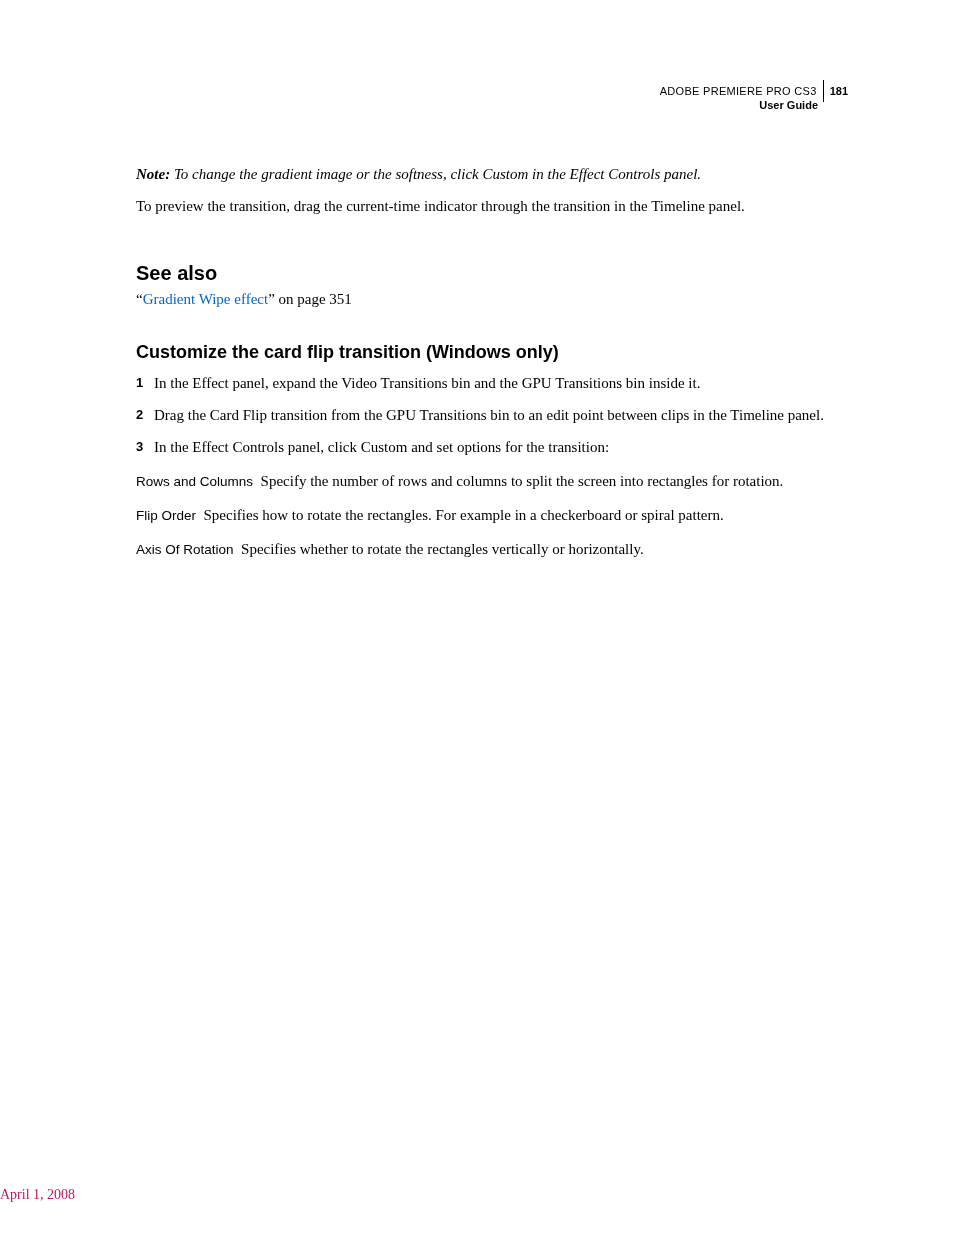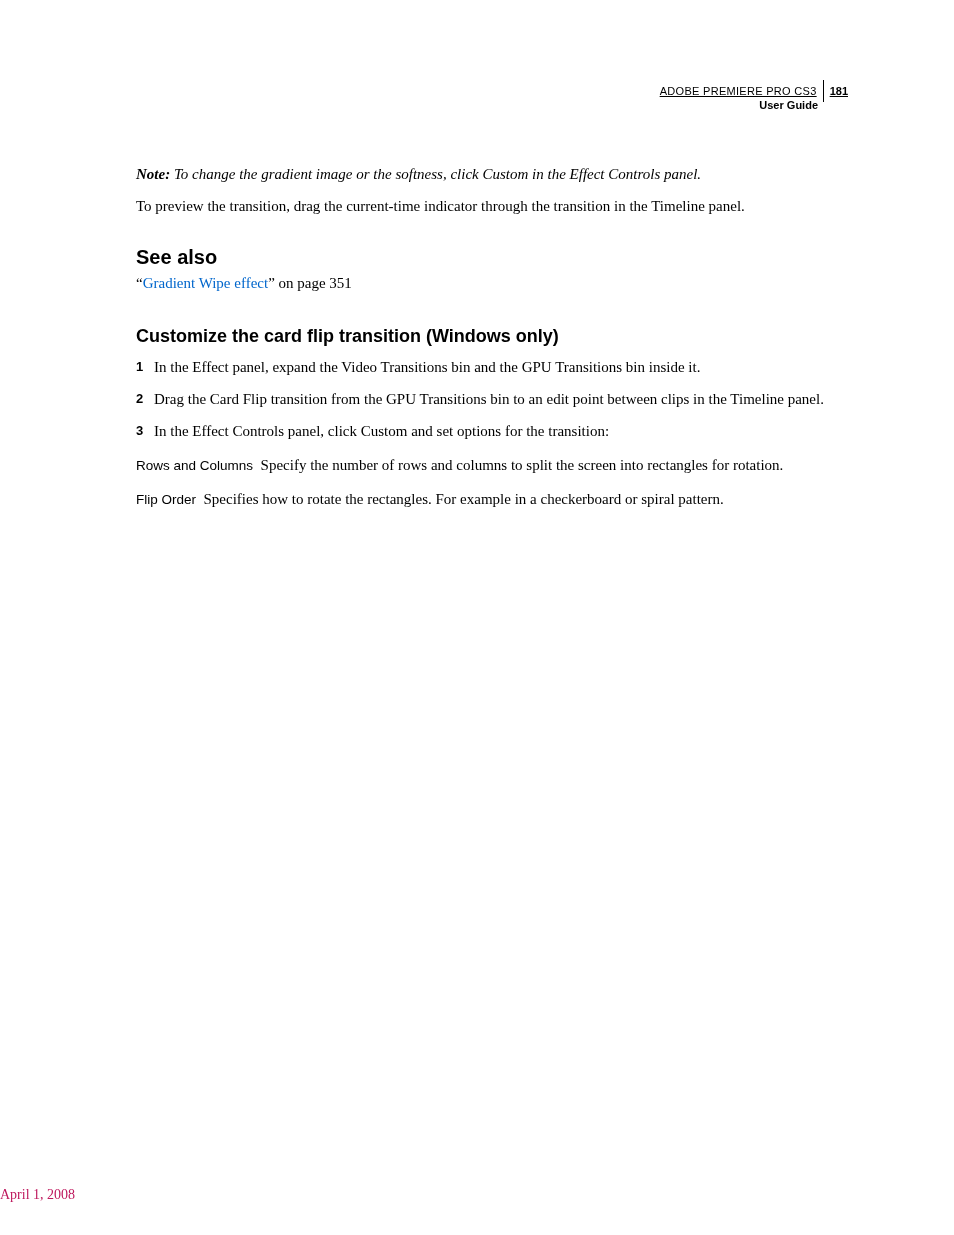--- a/index.html
+++ b/index.html
@@ -18,21 +18,20 @@
     text-align: right;
     font-family: "Myriad Pro", Arial, sans-serif;
     font-size: 11px;
     line-height: 1.35;
     margin-bottom: 50px;
   }
   .header-row1 {
     display: flex;
     justify-content: flex-end;
     align-items: center;
-    text-decoration: underline;
   }
   .header-product { letter-spacing: 0.3px; }
   .header-sep {
     display: inline-block;
     width: 1px;
     height: 22px;
     background: #000;
     margin: 0 6px;
     vertical-align: middle;
   }
@@ -46,21 +45,21 @@
   .note-line {
     font-size: 15px;
     line-height: 1.5;
     margin-bottom: 10px;
   }
   .note-label { font-weight: bold; font-style: italic; }
   .note-text { font-style: italic; }
   .body-text {
     font-size: 15px;
     line-height: 1.5;
-    margin-bottom: 28px;
+    margin-bottom: 44px;
   }
   .see-also {
     font-family: "Myriad Pro", Arial, sans-serif;
     font-weight: bold;
     font-size: 20px;
     margin-bottom: 6px;
   }
   .xref-line {
     font-size: 15px;
     margin-bottom: 34px;
@@ -150,16 +149,19 @@
       <span class="step-text">In the Effect Controls panel, click Custom and set options for the transition:</span>
     </div>
   </div>
 
   <p class="def">
     <span class="def-term">Rows and Columns</span>&nbsp;&nbsp;<span>Specify the number of rows and columns to split the screen into rectangles for rotation.</span>
   </p>
   <p class="def">
     <span class="def-term">Flip Order</span>&nbsp;&nbsp;<span>Specifies how to rotate the rectangles. For example in a checkerboard or spiral pattern.</span>
   </p>
+  <p class="def">
+    <span class="def-term">Axis Of Rotation</span>&nbsp;&nbsp;<span>Specifies whether to rotate the rectangles vertically or horizontally.</span>
+  </p>
 
 </div>
 
 <div class="footer">April 1, 2008</div>
 
 </body></html>

